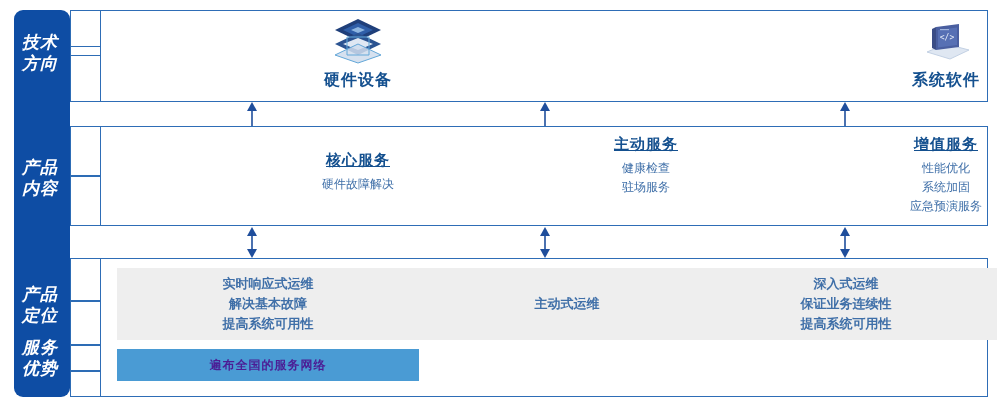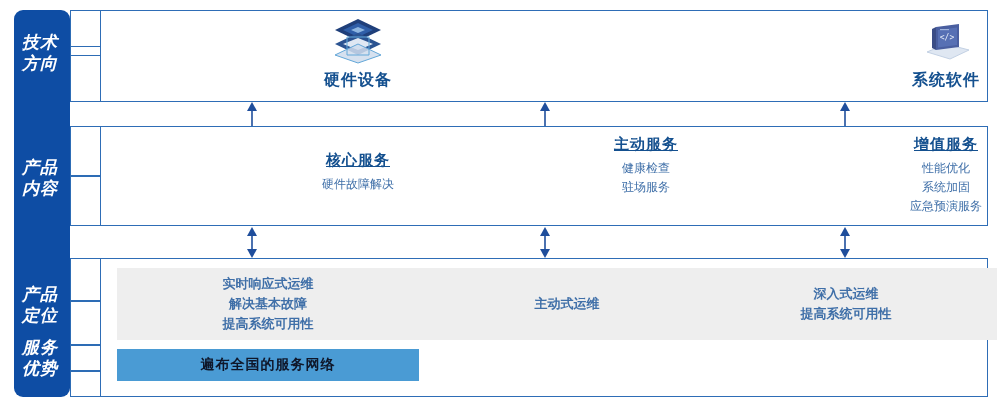--- a/index.html
+++ b/index.html
@@ -136,22 +136,22 @@
   }
   .gray-line {
     font-size: 13px;
     color: #3f6fa8;
     line-height: 20px;
   }
   .blue-bar {
     margin-top: 9px;
     height: 32px;
     background: #4a9bd4;
-    color: #0f172a;
-    font-size: 14px;
+    color: #4c1d95;
+    font-size: 12px;
     display: flex;
     align-items: center;
     justify-content: center;
     letter-spacing: 1px;
     box-sizing: border-box;
   }
 
   
   .arrow { position: absolute; }
 </style>
@@ -281,18 +281,19 @@
 
     <div class="bottom-col c2">
       <div class="gray-box">
         <div class="gray-line">主动式运维</div>
       </div>
     </div>
 
     <div class="bottom-col c3">
       <div class="gray-box">
         <div class="gray-line">深入式运维</div>
+        <div class="gray-line">保证业务连续性</div>
         <div class="gray-line">提高系统可用性</div>
       </div>
     </div>
   </div>
 
 </div>
 
 </body></html>

